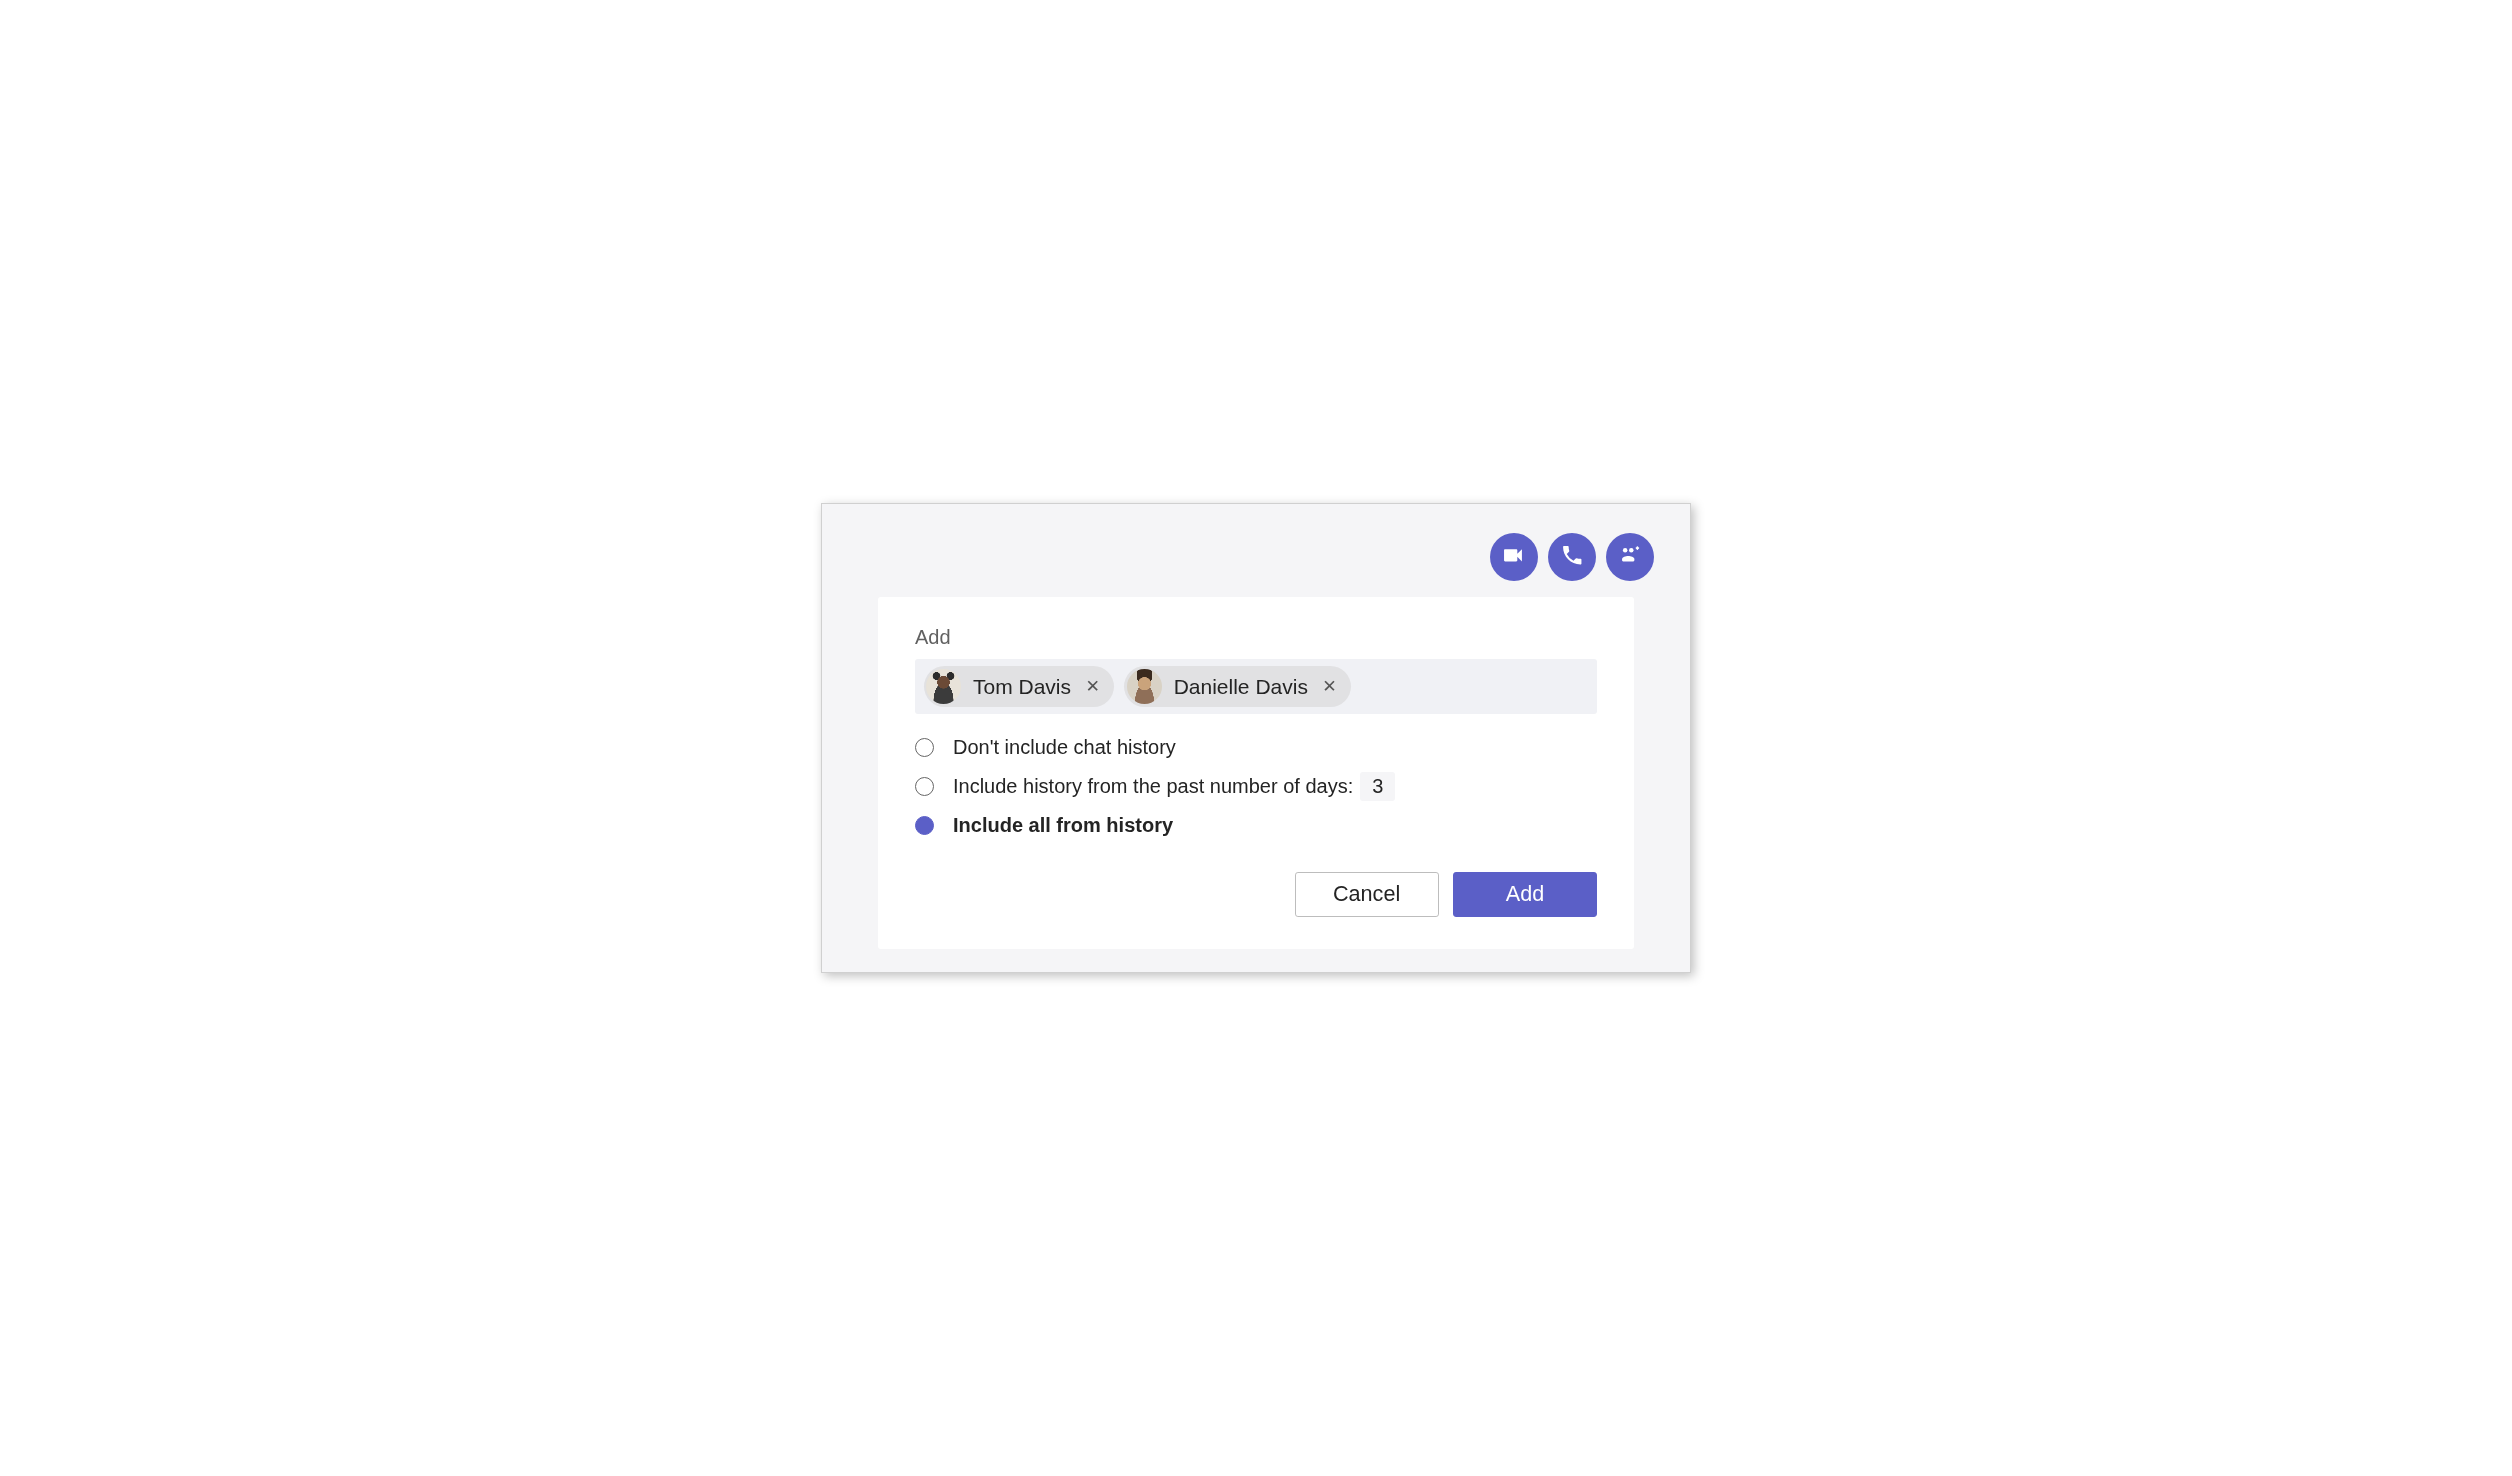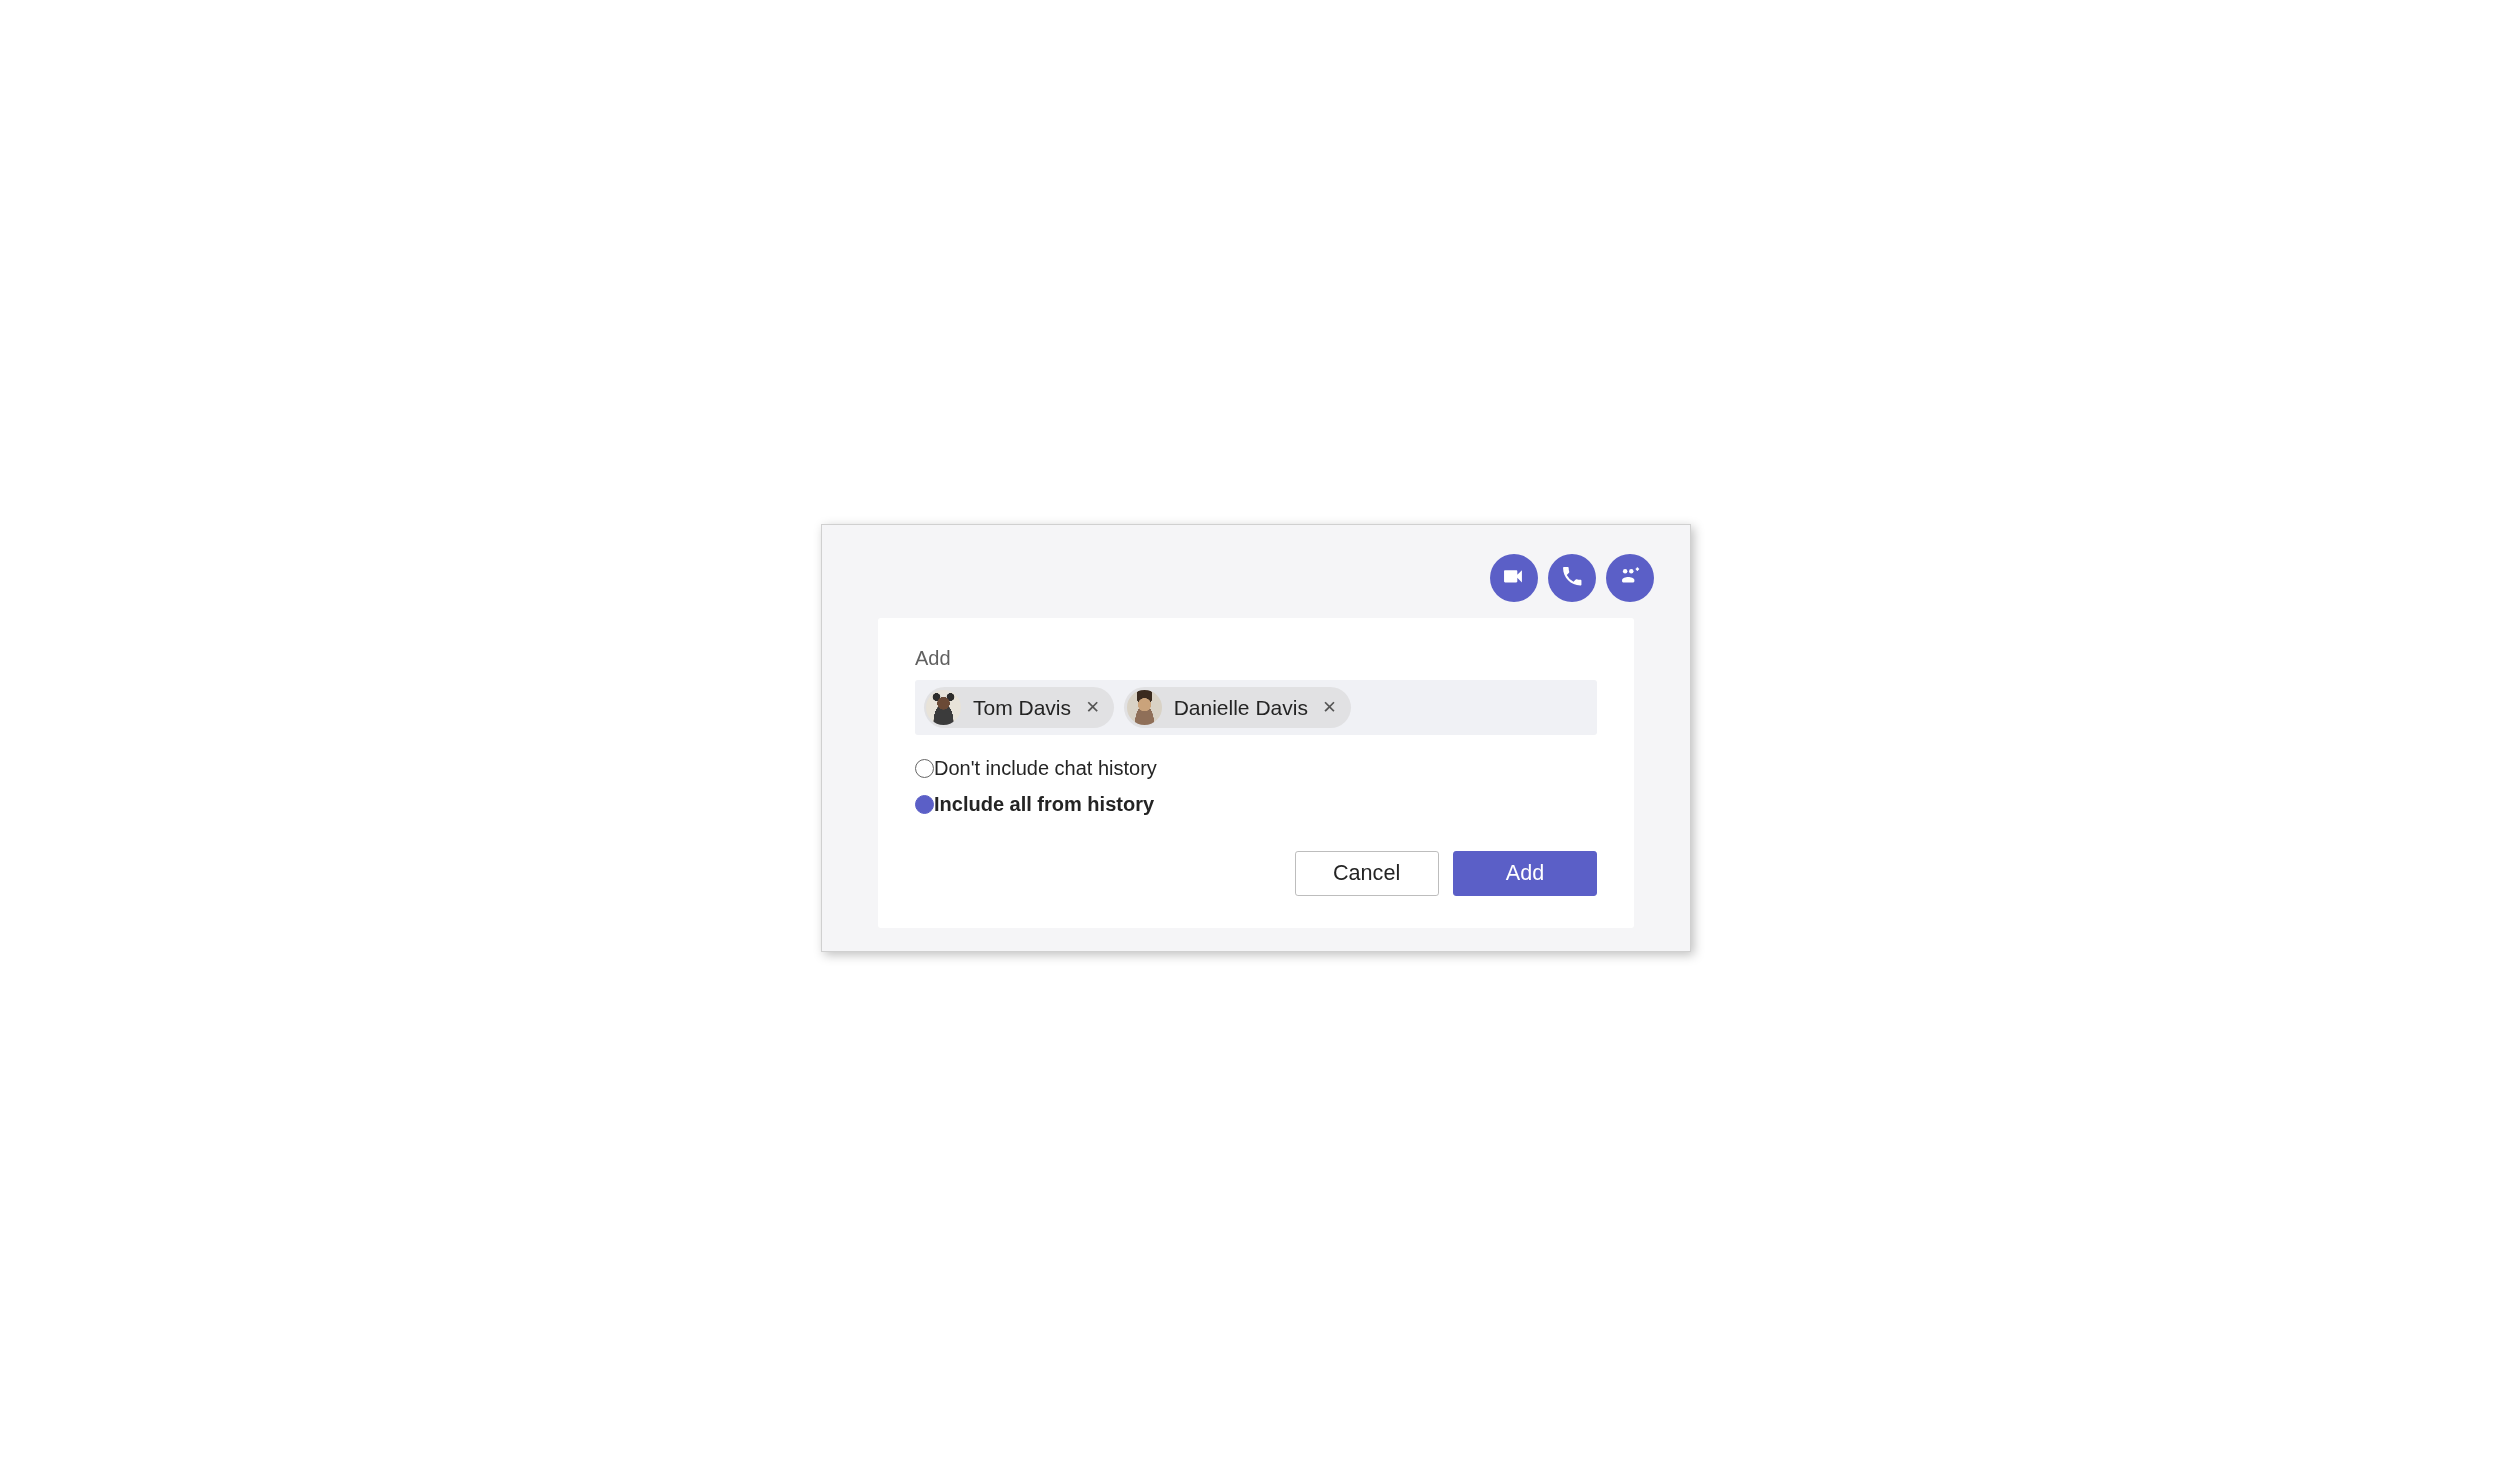--- a/index.html
+++ b/index.html
@@ -115,20 +115,21 @@
     .radio-group {
       display: flex;
       flex-direction: column;
       gap: 13px;
       margin-bottom: 35px;
       margin-top: 5.8px;
     }
     .radio-row {
       display: flex;
       align-items: center;
+      gap: 19px;
       cursor: pointer;
     }
     .radio-circle {
       width: 19px;
       height: 19px;
       border-radius: 50%;
       border: 1.8px solid #666;
       flex-shrink: 0;
       position: relative;
     }
@@ -234,20 +235,27 @@
           <span>✕</span>
         </button>
       </div>
     </div>
 
     <div class="radio-group">
       <label class="radio-row">
         <span class="radio-circle"></span>
         <span class="radio-label">Don't include chat history</span>
       </label>
+      <label class="radio-row">
+        <span class="radio-circle"></span>
+        <span class="radio-label">
+          <span>Include history from the past number of days:</span>
+          <input class="days-input" value="3" style="">
+        </span>
+      </label>
       <label class="radio-row selected">
         <span class="radio-circle selected"></span>
         <span class="radio-label">Include all from history</span>
       </label>
     </div>
 
     <div class="button-row">
       <button class="btn btn-secondary">Cancel</button>
       <button class="btn btn-primary">Add</button>
     </div>

